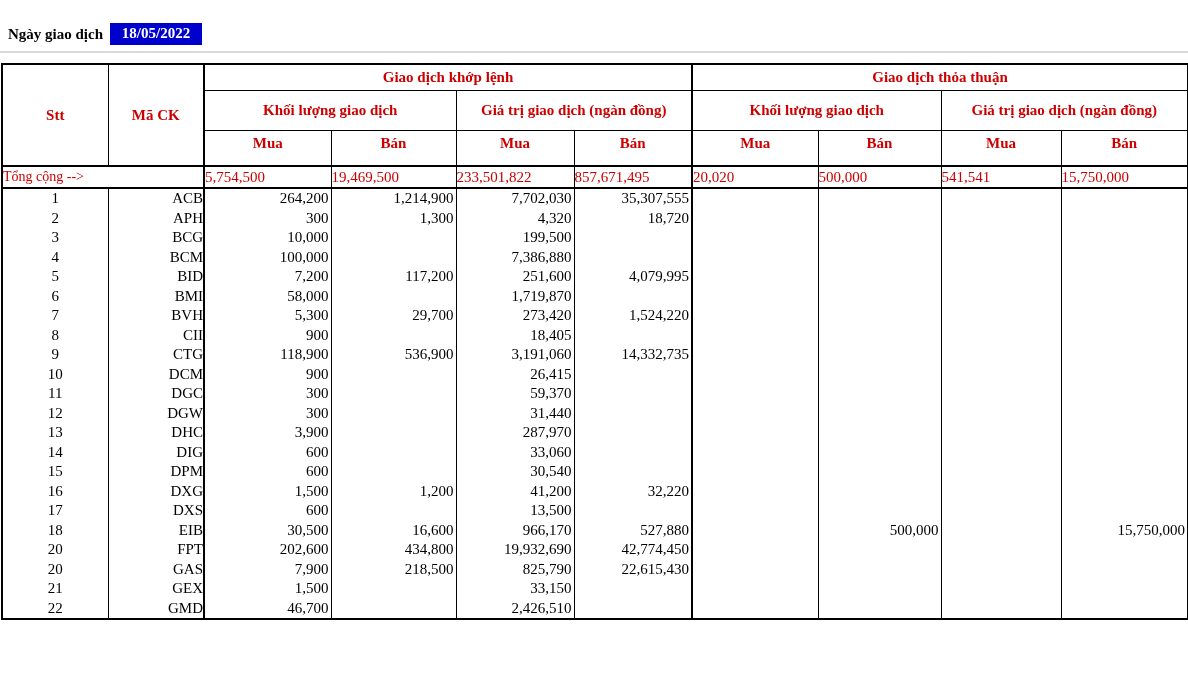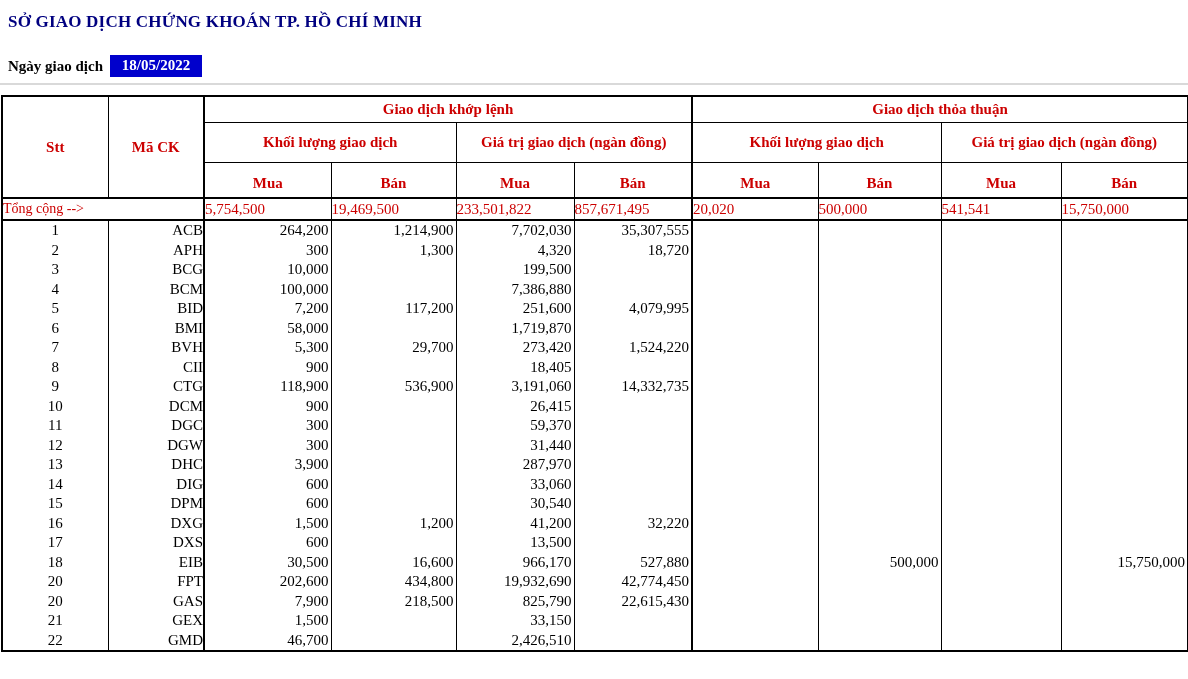--- a/index.html
+++ b/index.html
@@ -18,39 +18,38 @@
 
   .separator-line { margin-top:6px; border-top:2px solid #d9d9d9; width:1188px; }
 
   table.trading-table { border-collapse:collapse; table-layout:fixed; width:1186px;
                         margin:10px 0 0 1px; border:2px solid #000; }
   th, td { border:1px solid #000; overflow:hidden; white-space:nowrap; }
 
   thead th { color:#cc0000; font-weight:bold; font-size:15px; text-align:center; }
   tr.h1 th { height:26px;margin-left:29px; }
   tr.h2 th { height:40px;text-align:center; }
-  tr.h3 th { height:36px; vertical-align:top; padding-top:12px; }
+  tr.h3 th { height:36px; vertical-align:top; padding-top:4px; }
 
   .sec-end { border-right-width:2px !important; }
   .code-col { border-right-width:2px !important; }
 
   tr.totals td { height:22px; color:#cc0000; font-size:15px; 
                  border-top:2px solid #000; border-bottom:2px solid #000; }
   tr.totals td.totals-label { font-size:14px; }
 
   tr.data-row td { height:19.5px; font-size:15px; border-top:0; border-bottom:0; line-height:19.5px; }
   td.c-stt  { text-align:center; font-size:14px; }
   td.c-code { text-align:right; }
   td.c-num  { text-align:right; padding-right:2px; }
 </style>
 </head>
 <body>
 
 <div class="doc-header">
-  <div class="org-title">SỞ GIAO DỊCH CHỨNG KHOÁN TP. HỒ CHÍ MINH</div>
   <div class="date-row">
     <span class="date-label">Ngày giao dịch</span>
     <span class="date-value">18/05/2022</span>
   </div>
 </div>
 
 <div class="separator-line"></div>
 
 <table class="trading-table">
   <colgroup>

